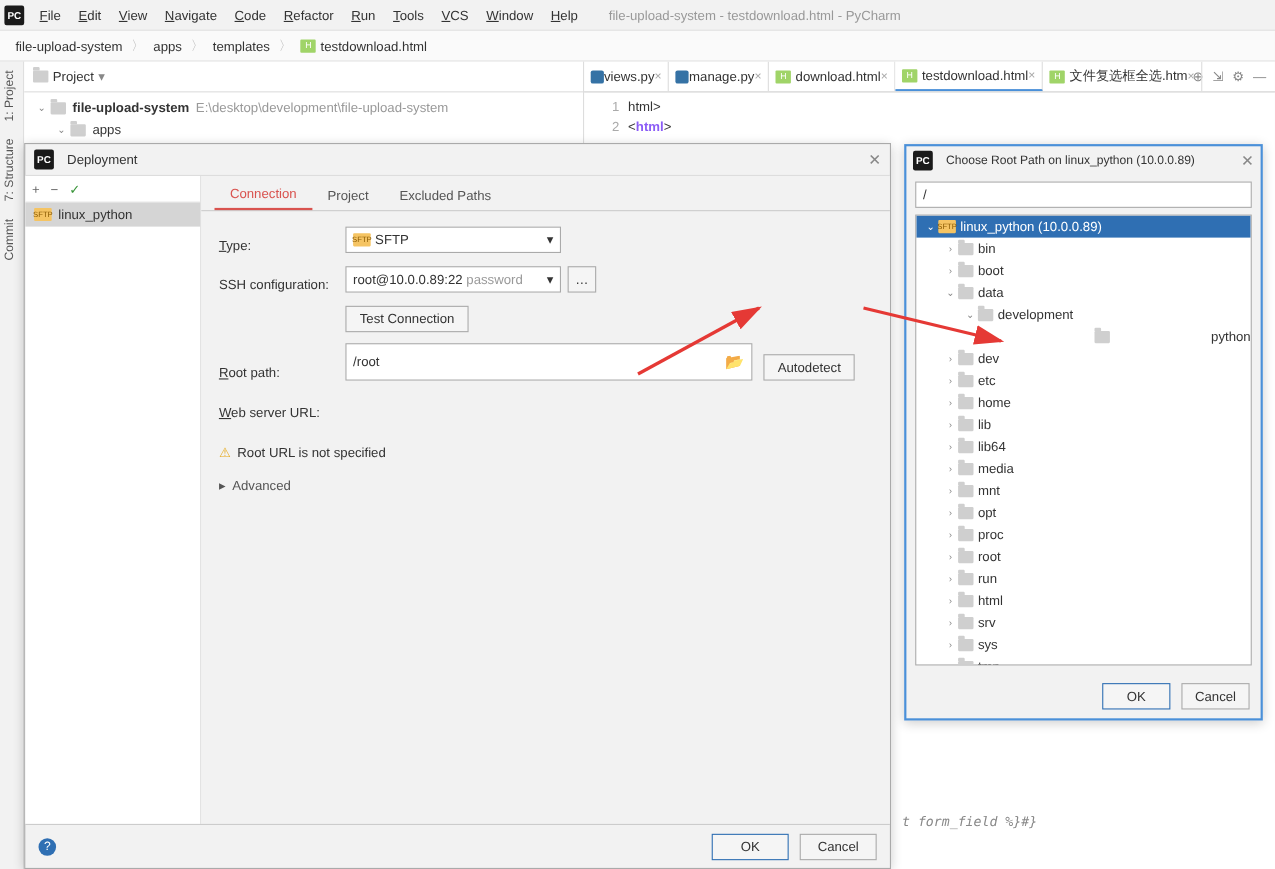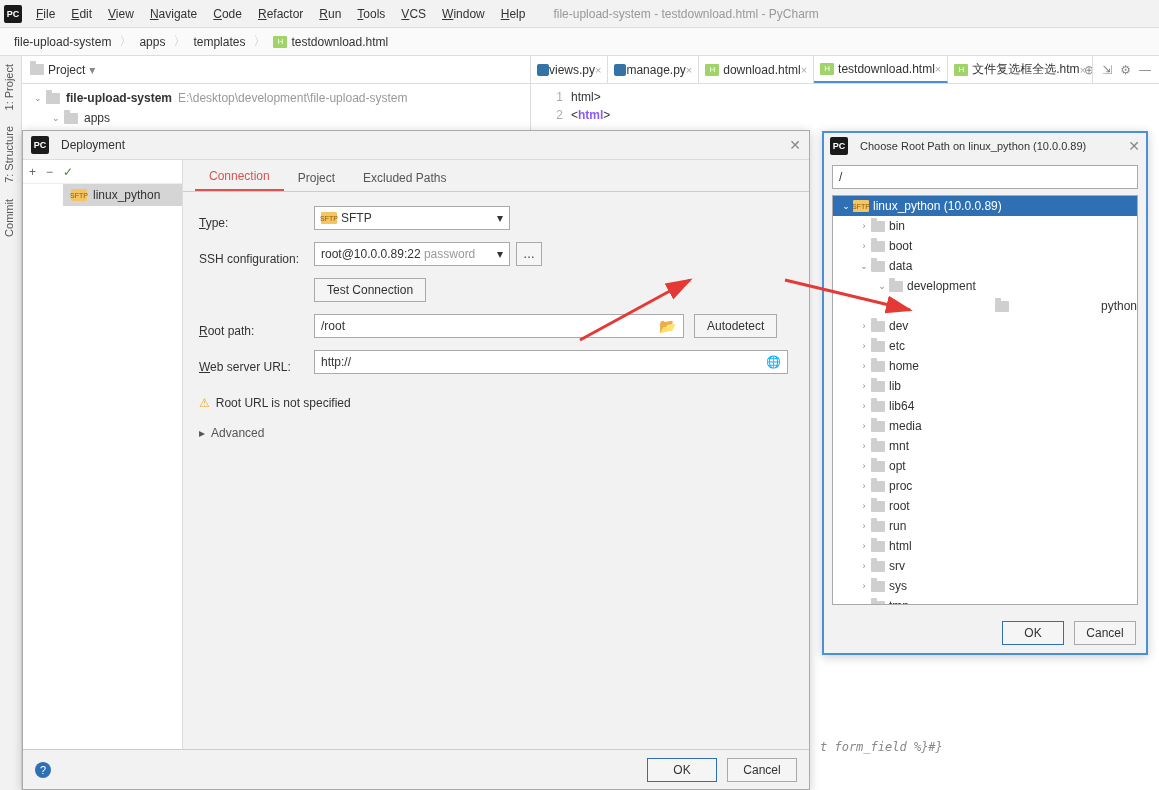--- a/index.html
+++ b/index.html
@@ -37,35 +37,35 @@
 .gutter div { height: 18px; line-height: 18px; }
 .code div { height: 18px; line-height: 18px; }
 .tag { color: #8b5cf6; font-weight: bold; }
 .deploy-dialog { position: absolute; left: 22px; top: 130px; width: 788px; height: 660px; background: #f2f2f2; border: 1px solid #aaa; display: flex; flex-direction: column; box-shadow: 0 2px 10px rgba(0,0,0,0.2); }
 .dlg-titlebar { height: 28px; display: flex; align-items: center; padding: 0 8px; justify-content: space-between; }
 .dlg-titlebar .left { display: flex; align-items: center; gap: 6px; }
 .dlg-close { color: #888; font-size: 14px; cursor: default; }
 .deploy-body { flex: 1; display: flex; border-top: 1px solid #ddd; }
 .deploy-left { width: 160px; border-right: 1px solid #ddd; background: #fff; display: flex; flex-direction: column; }
 .deploy-left .toolbar { height: 24px; display: flex; align-items: center; padding: 0 6px; gap: 10px; border-bottom: 1px solid #eee; color: #666; }
-.deploy-left .list { flex: 1; margin-left: 40px; }
+.deploy-left .list { flex: 1; }
 .deploy-left .item { height: 22px; display: flex; align-items: center; padding: 0 8px; gap: 6px; }
 .deploy-left .item.sel { background: #d5d5d5; }
 .sftp-icon { width: 16px; height: 12px; background: #f5c463; border-radius: 1px; font-size: 7px; color: #8a5a00; display: flex; align-items: center; justify-content: center; }
 .deploy-right { flex: 1; background: #f2f2f2; display: flex; flex-direction: column; }
 .deploy-tabs { height: 32px; display: flex; align-items: flex-end; border-bottom: 1px solid #ccc; padding: 0 12px; }
 .dtab { padding: 6px 14px; color: #555; }
 .dtab.active { color: #d9534f; border-bottom: 2px solid #d9534f; }
 .form { padding: 12px 16px; }
 .form-row { display: flex; align-items: flex-end; margin-bottom: 10px; min-height: 26px; }
 .form-row label { width: 115px; }
 .form-row label u { text-decoration: underline; }
 .checkbox-row { display: flex; align-items: center; gap: 6px; margin-bottom: 10px; }
 .select { height: 24px; width: 196px; border: 1px solid #aaa; background: #fff; display: flex; align-items: center; padding: 0 6px; justify-content: space-between; }
-.input { height: 24px; border: 1px solid #aaa; background: #fff; padding: 0 6px; display: flex; align-items: center; }
+.input { height: 34px; border: 1px solid #aaa; background: #fff; padding: 0 6px; display: flex; align-items: center; }
 .btn { height: 24px; border: 1px solid #aaa; background: #f5f5f5; padding: 0 12px; display: flex; align-items: center; }
 .btn.primary { border: 1px solid #2f6fb3; }
 .open-icon { color: #b8860b; font-size: 14px; }
 .warn-icon { color: #e6a817; margin-right: 6px; }
 .advanced-row { display: flex; align-items: center; gap: 6px; padding: 6px 0; color: #555; }
 .deploy-footer { height: 40px; border-top: 1px solid #ccc; display: flex; align-items: center; justify-content: space-between; padding: 0 12px; }
 .help-icon { width: 16px; height: 16px; border-radius: 50%; background: #2f6fb3; color: #fff; font-size: 11px; display: flex; align-items: center; justify-content: center; }
 .footer-btns { display: flex; gap: 10px; }
 .footer-btns .btn { width: 70px; justify-content: center; }
 .root-dialog { position: absolute; left: 822px; top: 131px; width: 326px; height: 524px; background: #f2f2f2; border: 2px solid #4a90d9; display: flex; flex-direction: column; box-shadow: 0 2px 10px rgba(0,0,0,0.2); }
@@ -247,24 +247,20 @@
         <div class="form-row">
           <label><u>R</u>oot path:</label>
           <div class="input" style="width:370px;justify-content:space-between;">
             <span>/root</span>
             <span class="open-icon">📂</span>
           </div>
           <div class="btn" style="margin-left:10px;">Autodetect</div>
         </div>
         <div class="form-row">
           <label><u>W</u>eb server URL:</label>
-          <div class="input" style="width:474px;justify-content:space-between;">
-            <span>http://</span>
-            <span style="color:#888;">🌐</span>
-          </div>
         </div>
         <div class="form-row">
           <span class="warn-icon">⚠</span>
           <span>Root URL is not specified</span>
         </div>
         <div class="advanced-row">
           <span>▸</span>
           <span>Advanced</span>
         </div>
       </div>

